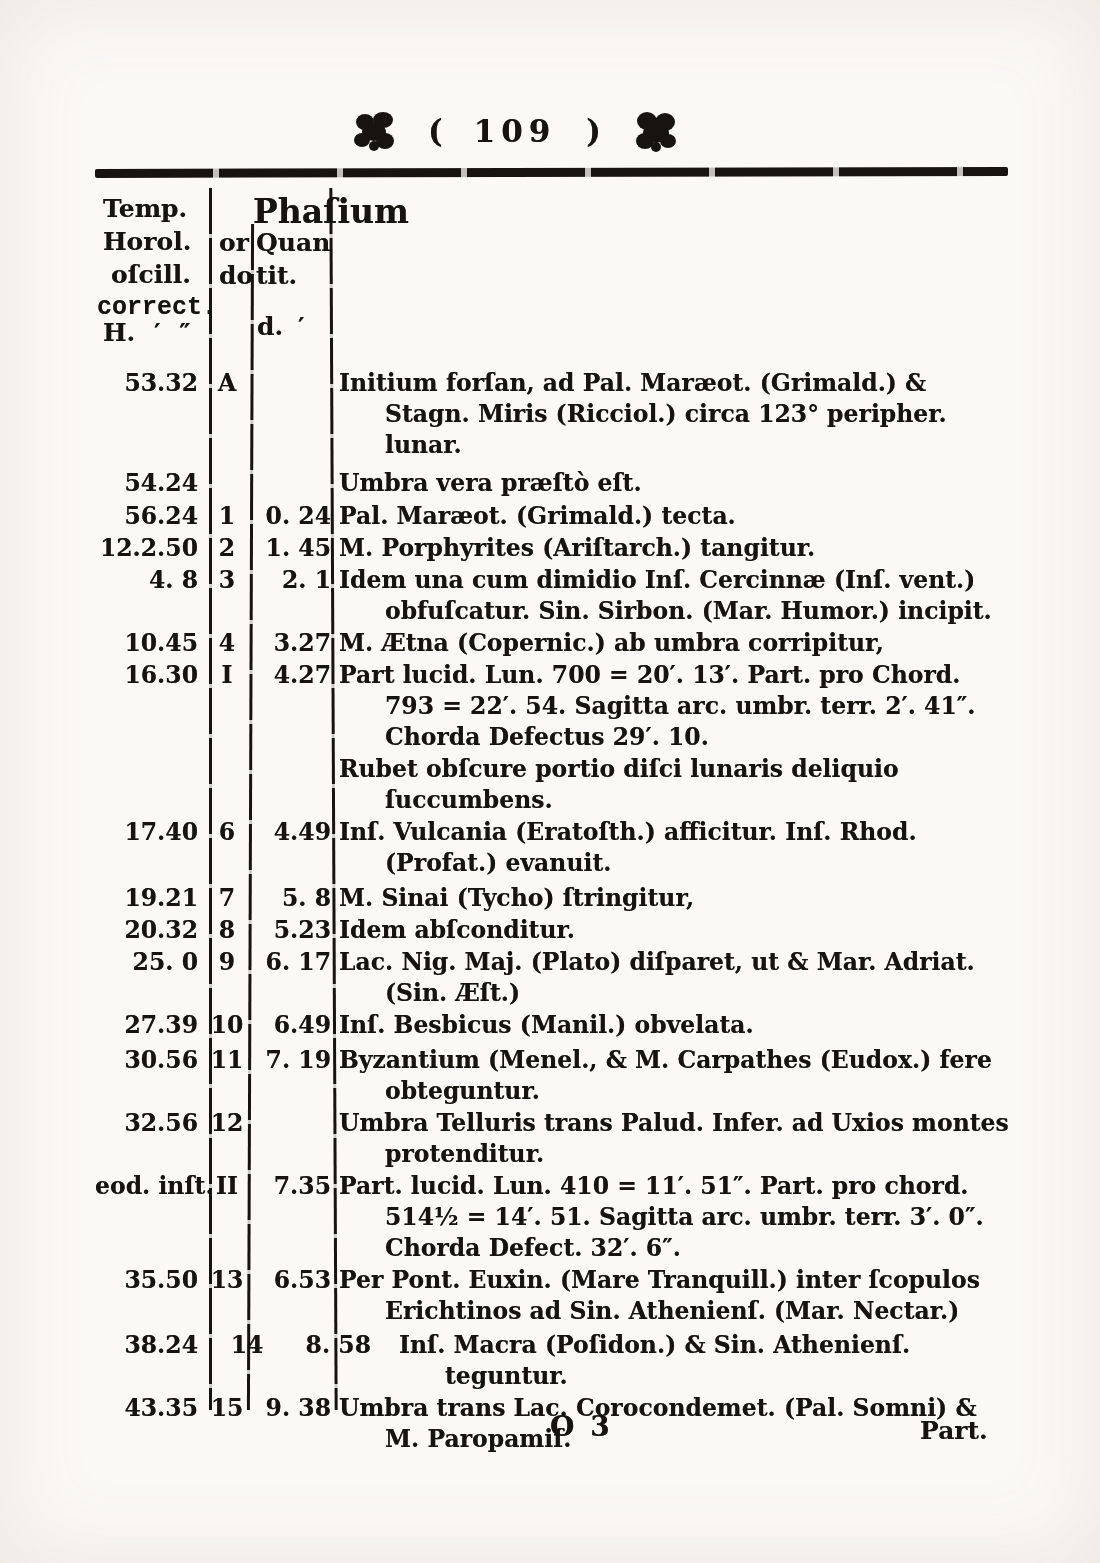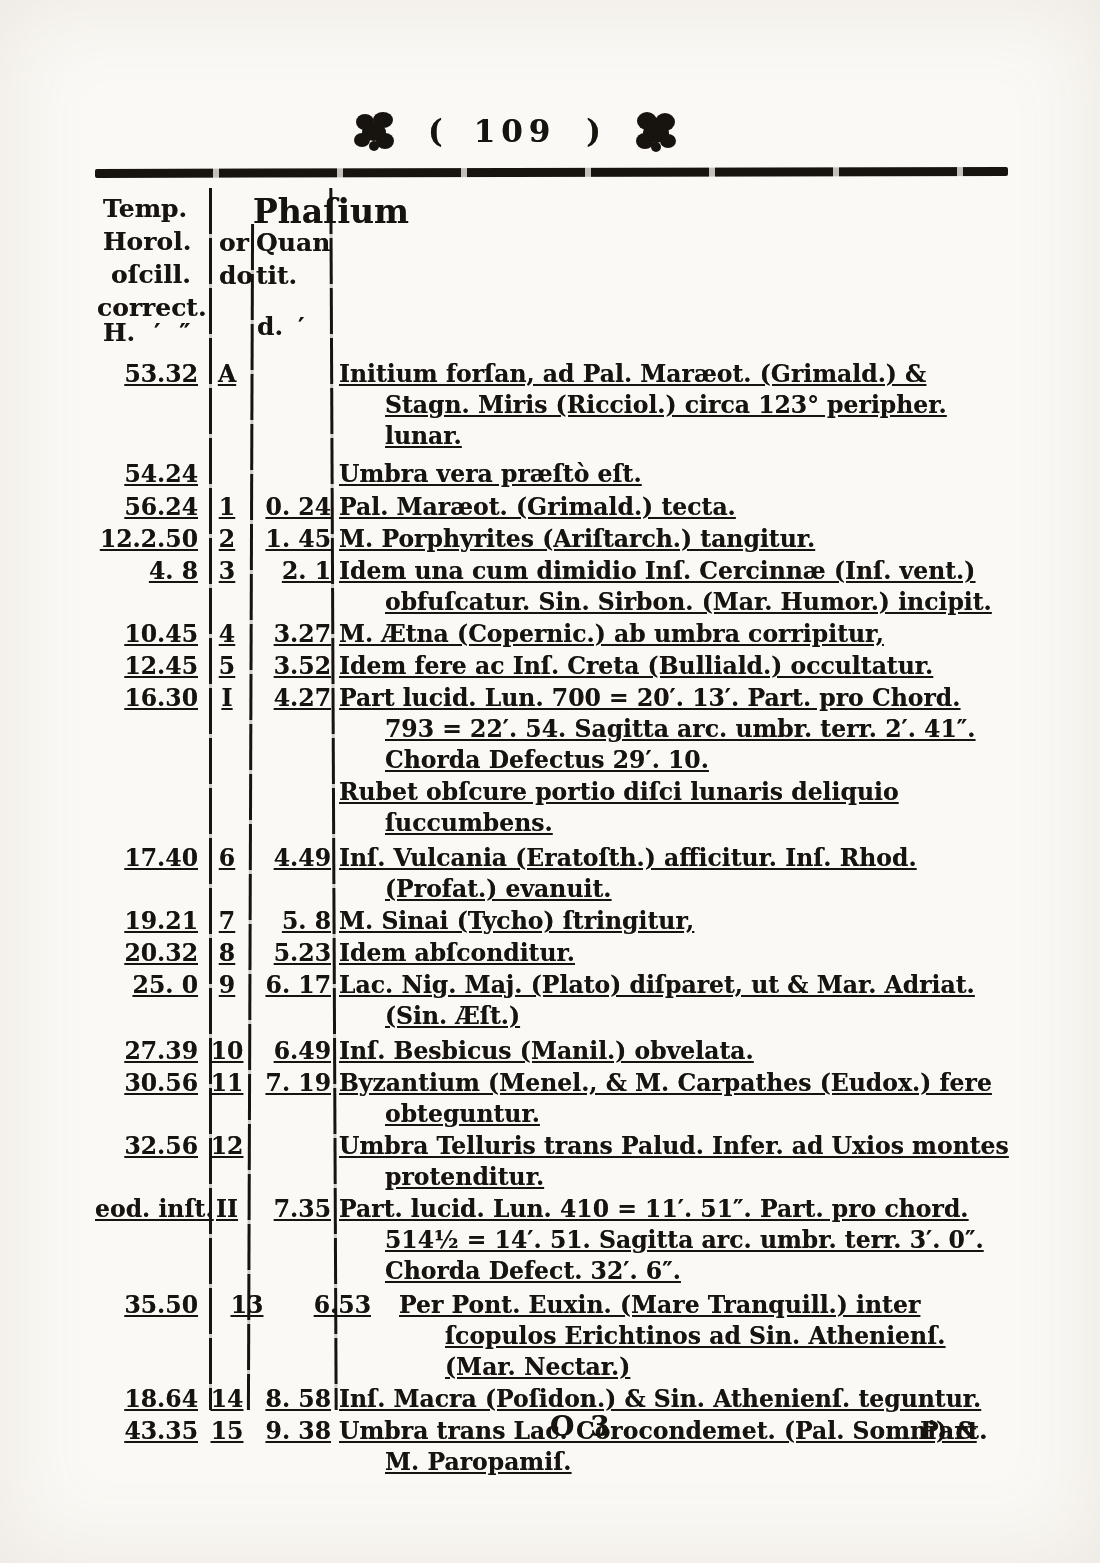--- a/index.html
+++ b/index.html
@@ -34,30 +34,30 @@
   .vr{
     position:absolute;width:3px;
     background:repeating-linear-gradient(180deg,#17130e 0 46px,rgba(23,19,14,.2) 46px 50px);
   }
   .vr-a{left:209px;top:188px;height:1222px;}
   .vr-b{left:249px;top:224px;height:1186px;transform:rotate(.2deg);}
   .vr-c{left:332px;top:188px;height:1222px;transform:rotate(-.25deg);}
   
   .col1-head{position:absolute;left:103px;top:192px;font-size:25px;line-height:33px;}
   .col1-head div:nth-child(3){padding-left:8px;}
-  .col1-head div:nth-child(4){margin-left:-6px;}
+  .col1-head div:nth-child(4){margin-left:-6px;font-family:Liberation Mono, monospace;}
   .col1-units{position:absolute;left:103px;top:318px;font-size:25px;word-spacing:10px;}
   .phase-head{position:absolute;left:217px;top:192px;font-size:33px;margin-left:36px;}
   .ordo-head{position:absolute;left:219px;top:226px;font-size:25px;line-height:33px;}
   .quant-head{position:absolute;left:256px;top:226px;font-size:25px;line-height:33px;}
   .quant-units{position:absolute;left:257px;top:312px;font-size:25px;word-spacing:6px;}
   
   .rows{
-    position:absolute;left:95px;top:359px;width:915px;
-    font-size:23.5px;line-height:31px;text-decoration:underline;
+    position:absolute;left:95px;top:368px;width:915px;
+    font-size:23.5px;line-height:31px;
   }
   .row{display:grid;grid-template-columns:112px 40px 84px 1fr;margin-bottom:1px;}
   .row:nth-child(2){margin-top:7px;}
   .row:nth-child(3){margin-top:2px;}
   .row:nth-child(10){margin-top:4px;}
   .row:nth-child(14){margin-top:4px;}
   .row:nth-child(18){margin-top:3px;gap:20px;}
   .cell-time{text-align:right;padding-right:9px;white-space:nowrap;}
   .cell-ordo{text-align:center;}
   .cell-quant{text-align:right;white-space:nowrap;}
@@ -148,26 +148,20 @@
         <div class="cell-quant">2. 1</div>
         <div class="cell-desc">Idem una cum dimidio Inſ. Cercinnæ (Inſ. vent.) obfuſcatur. Sin. Sirbon. (Mar. Humor.) incipit.</div>
       </div>
       <div class="row">
         <div class="cell-time">10.45</div>
         <div class="cell-ordo">4</div>
         <div class="cell-quant">3.27</div>
         <div class="cell-desc">M. Ætna (Copernic.) ab umbra corripitur,</div>
       </div>
       <div class="row">
-        <div class="cell-time">12.45</div>
-        <div class="cell-ordo">5</div>
-        <div class="cell-quant">3.52</div>
-        <div class="cell-desc">Idem fere ac Inſ. Creta (Bulliald.) occultatur.</div>
-      </div>
-      <div class="row">
         <div class="cell-time">16.30</div>
         <div class="cell-ordo">I</div>
         <div class="cell-quant">4.27</div>
         <div class="cell-desc">Part lucid. Lun. 700 = 20′. 13′. Part. pro Chord. 793 = 22′. 54. Sagitta arc. umbr. terr. 2′. 41″. Chorda Defectus 29′. 10.</div>
       </div>
       <div class="row">
         <div class="cell-time"></div>
         <div class="cell-ordo"></div>
         <div class="cell-quant"></div>
         <div class="cell-desc">Rubet obſcure portio diſci lunaris deliquio ſuccumbens.</div>
@@ -220,21 +214,21 @@
         <div class="cell-quant">7.35</div>
         <div class="cell-desc">Part. lucid. Lun. 410 = 11′. 51″. Part. pro chord. 514½ = 14′. 51. Sagitta arc. umbr. terr. 3′. 0″. Chorda Defect. 32′. 6″.</div>
       </div>
       <div class="row">
         <div class="cell-time">35.50</div>
         <div class="cell-ordo">13</div>
         <div class="cell-quant">6.53</div>
         <div class="cell-desc">Per Pont. Euxin. (Mare Tranquill.) inter ſcopulos Erichtinos ad Sin. Athenienſ. (Mar. Nectar.)</div>
       </div>
       <div class="row">
-        <div class="cell-time">18.64</div>
+        <div class="cell-time">38.24</div>
         <div class="cell-ordo">14</div>
         <div class="cell-quant">8. 58</div>
         <div class="cell-desc">Inſ. Macra (Poſidon.) &amp; Sin. Athenienſ. teguntur.</div>
       </div>
       <div class="row">
         <div class="cell-time">43.35</div>
         <div class="cell-ordo">15</div>
         <div class="cell-quant">9. 38</div>
         <div class="cell-desc">Umbra trans Lac. Corocondemet. (Pal. Somni) &amp; M. Paropamiſ.</div>
       </div>

